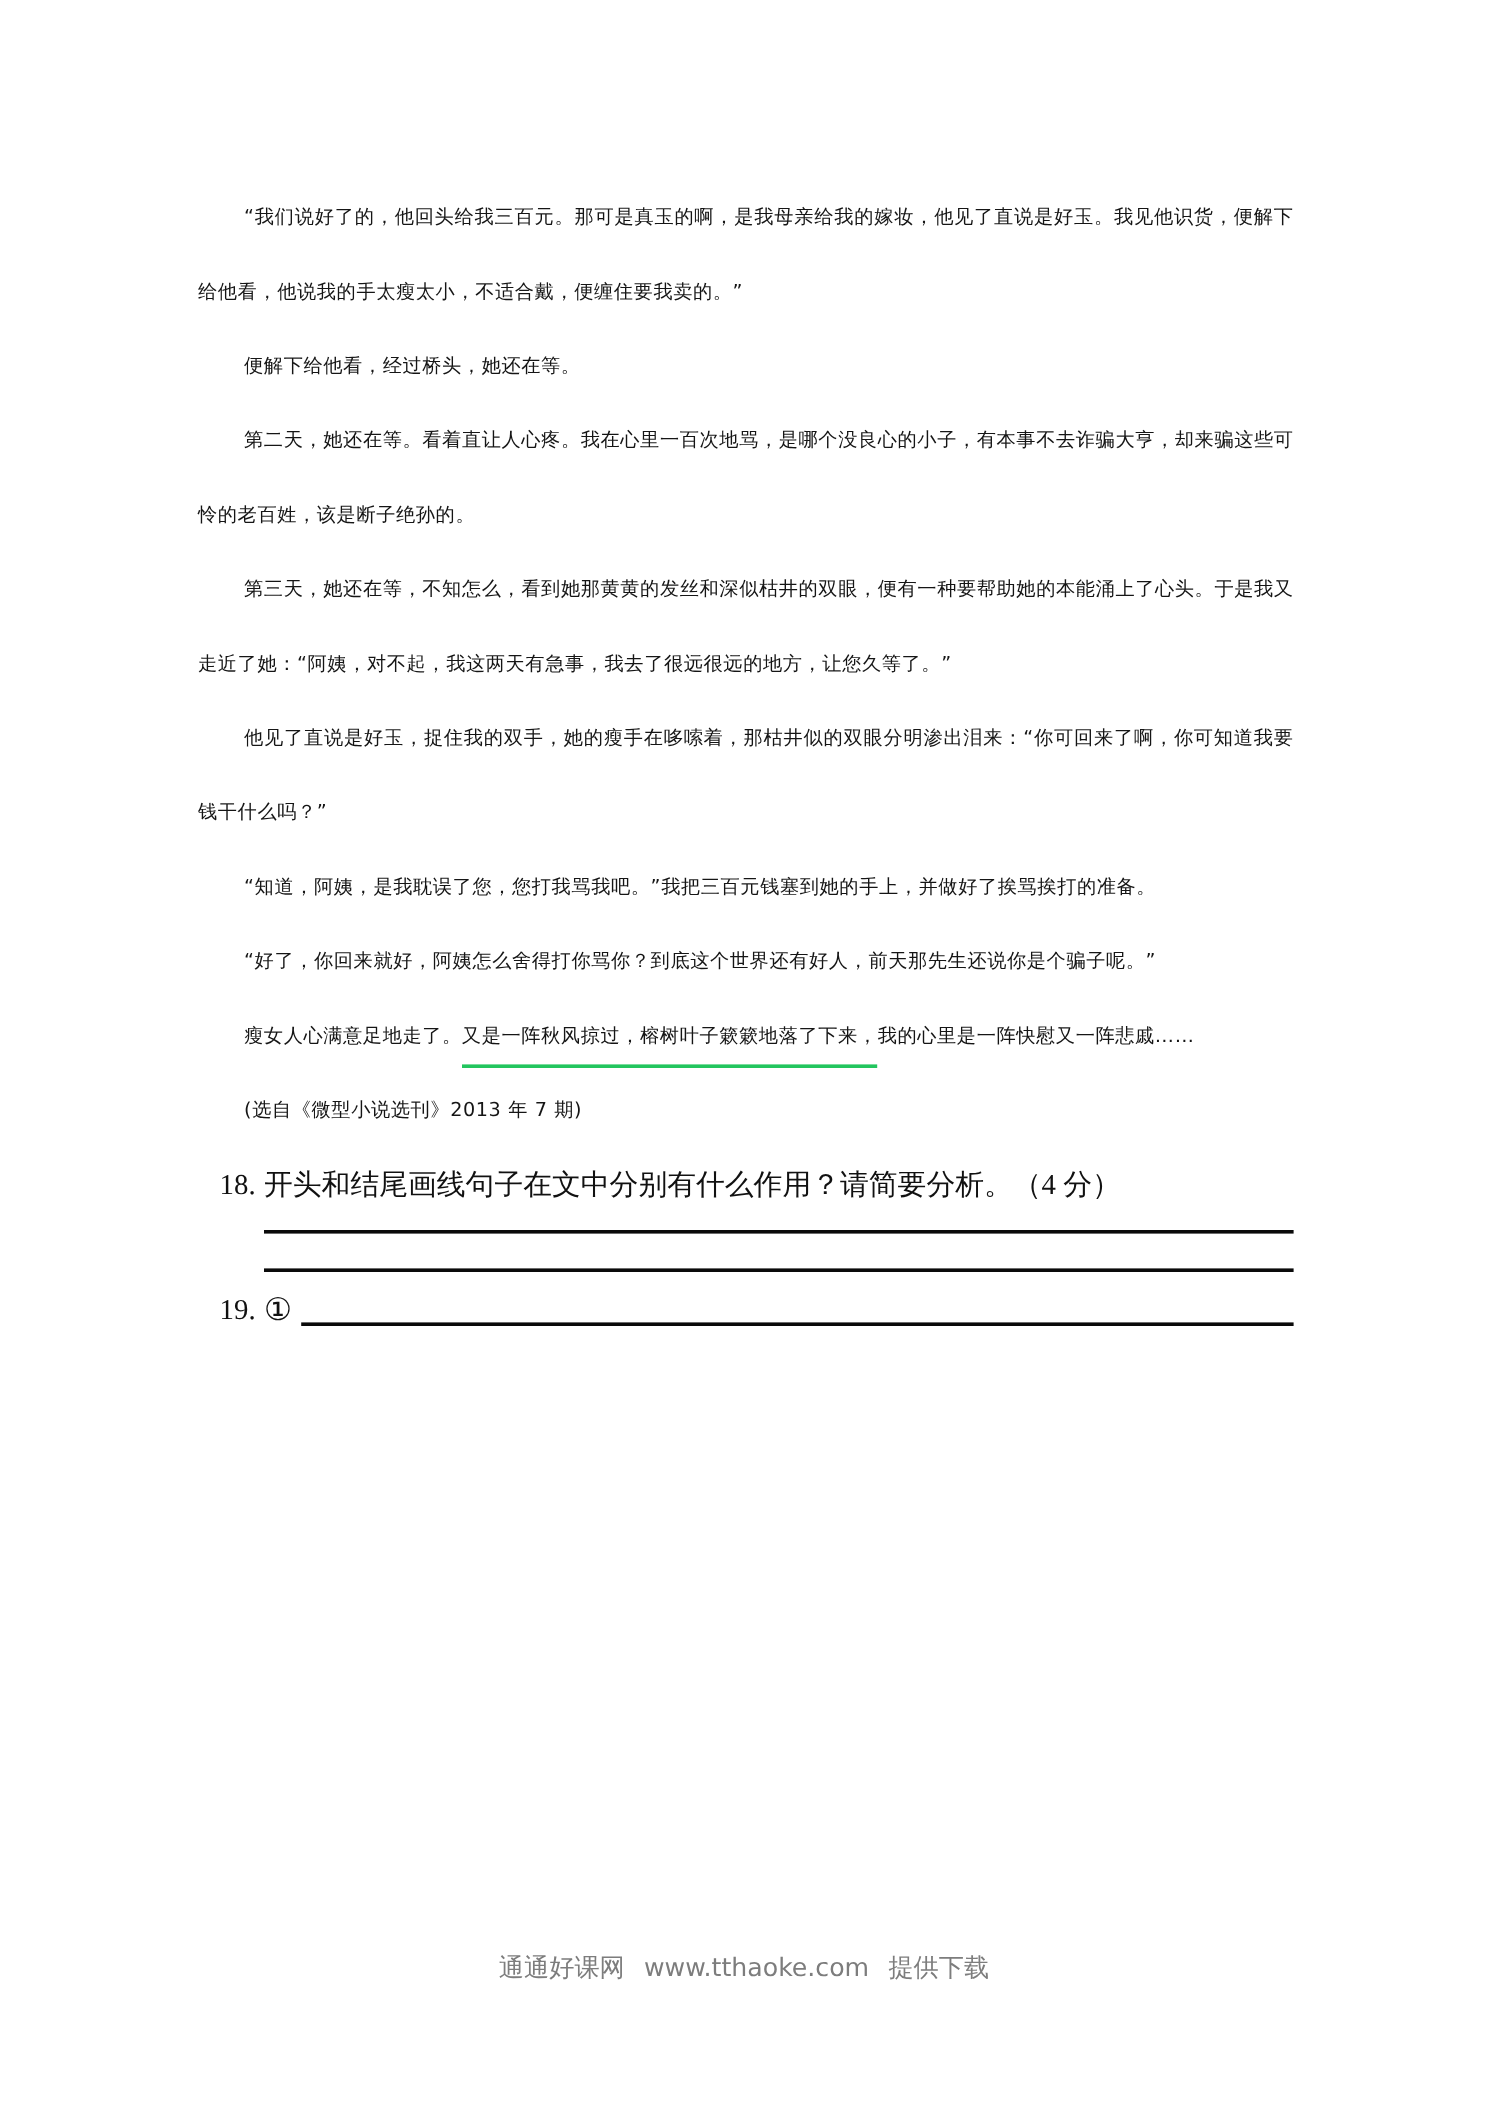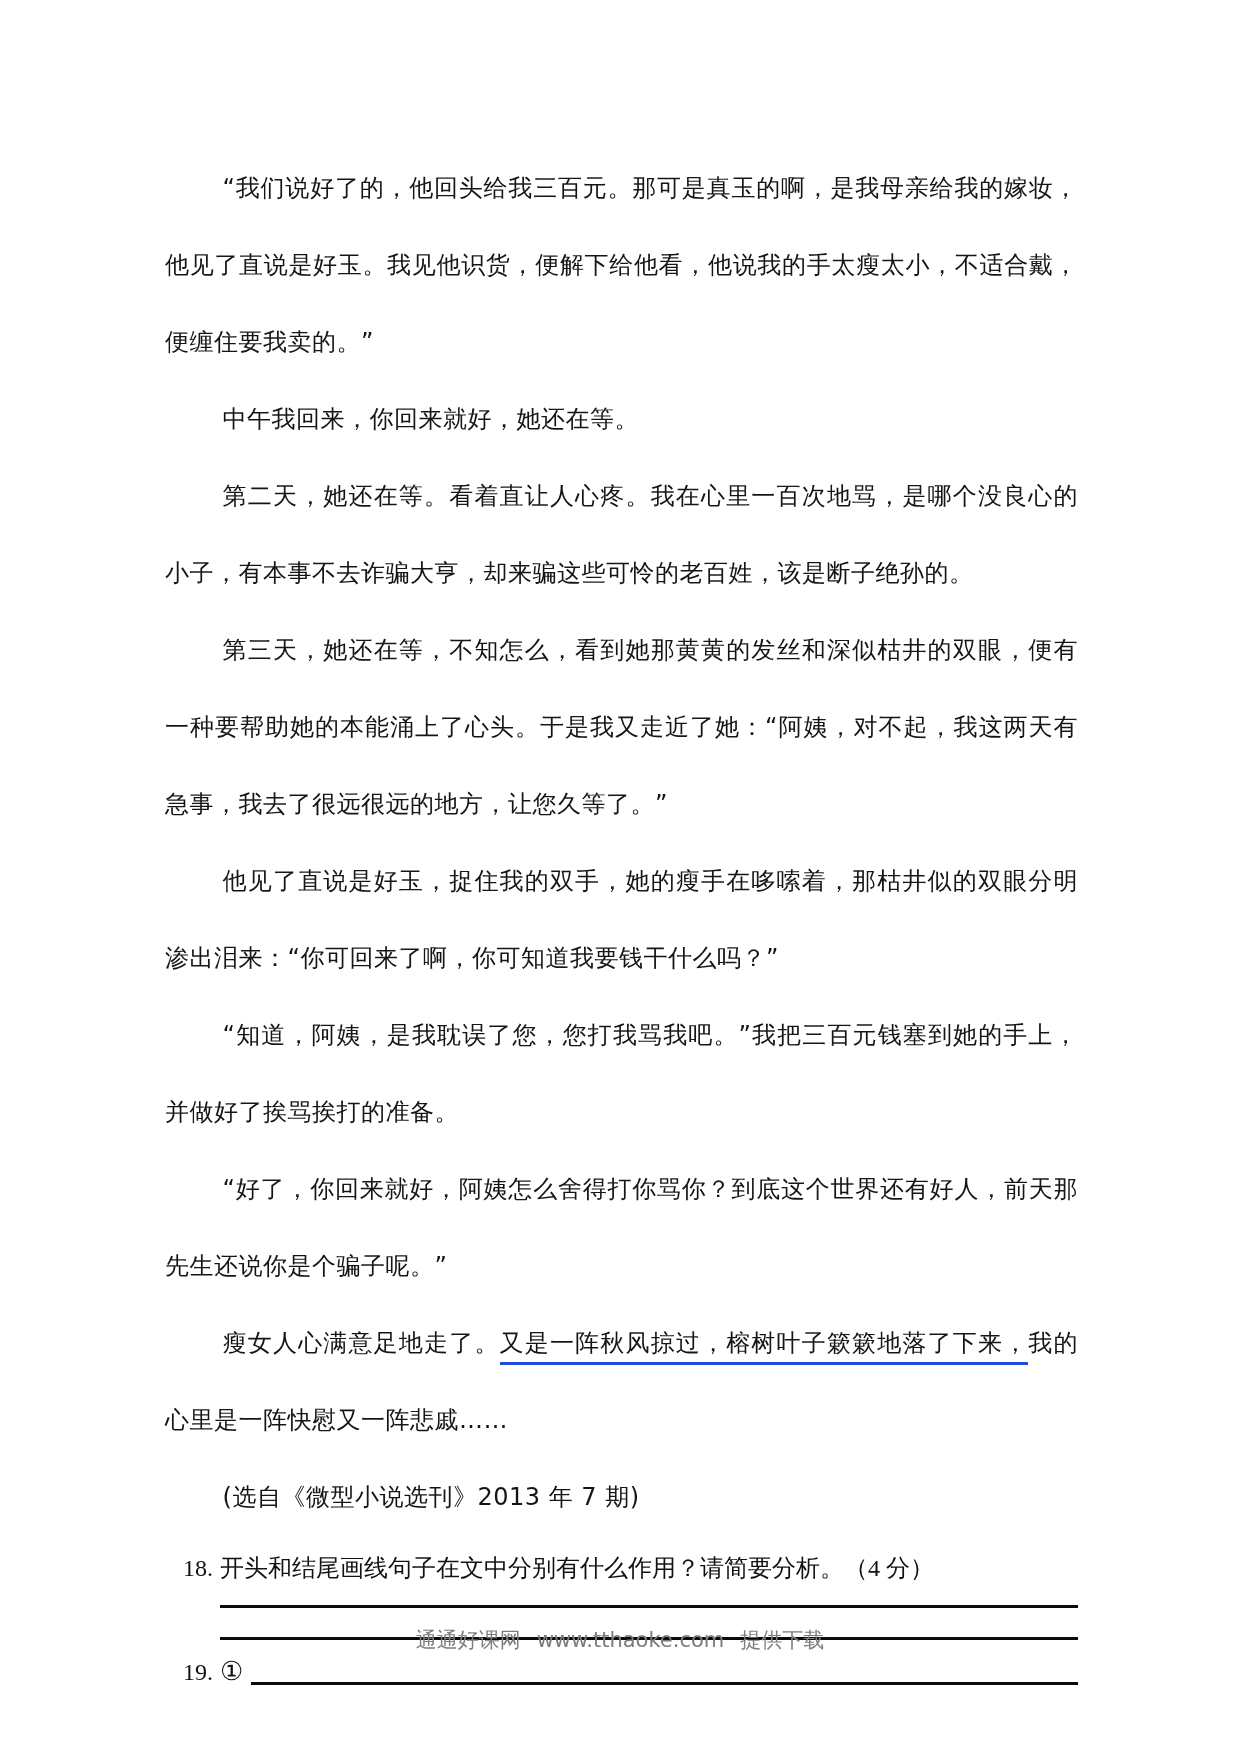--- a/index.html
+++ b/index.html
@@ -16,31 +16,31 @@
   }
   .content {
     position: absolute;
     left: 165px;
     top: 150px;
     width: 913px;
   }
   
   .story p {
     font-family: "DejaVu Sans", sans-serif;
-    font-size: 24px;
-    line-height: 77px;
+    font-size: 16px;
+    line-height: 62px;
     color: #151515;
     margin: 0;
     text-indent: 2.4em;
     text-align: justify;
     letter-spacing: 0.5px;
   }
   .story .ul {
-    border-bottom: 3px solid #1d4ed8;
-    padding-bottom: 5px;
+    border-bottom: 3px solid #22c55e;
+    padding-bottom: 15px;
   }
   .citation {
     font-family: "DejaVu Sans", sans-serif;
     font-size: 24px;
     line-height: 38px;
     color: #151515;
     text-align: right;
     margin: 0;
     margin-top: 24px;
   }
@@ -98,21 +98,21 @@
   .footer span { margin: 0 8px; }
 </style>
 </head>
 <body>
 
 <div class="page">
   <div class="content">
 
     <section class="story">
       <p>“我们说好了的，他回头给我三百元。那可是真玉的啊，是我母亲给我的嫁妆，他见了直说是好玉。我见他识货，便解下给他看，他说我的手太瘦太小，不适合戴，便缠住要我卖的。”</p>
-      <p>中午我回来，你回来就好，她还在等。</p>
+      <p>便解下给他看，经过桥头，她还在等。</p>
       <p>第二天，她还在等。看着直让人心疼。我在心里一百次地骂，是哪个没良心的小子，有本事不去诈骗大亨，却来骗这些可怜的老百姓，该是断子绝孙的。</p>
       <p>第三天，她还在等，不知怎么，看到她那黄黄的发丝和深似枯井的双眼，便有一种要帮助她的本能涌上了心头。于是我又走近了她：“阿姨，对不起，我这两天有急事，我去了很远很远的地方，让您久等了。”</p>
       <p>他见了直说是好玉，捉住我的双手，她的瘦手在哆嗦着，那枯井似的双眼分明渗出泪来：“你可回来了啊，你可知道我要钱干什么吗？”</p>
       <p>“知道，阿姨，是我耽误了您，您打我骂我吧。”我把三百元钱塞到她的手上，并做好了挨骂挨打的准备。</p>
       <p>“好了，你回来就好，阿姨怎么舍得打你骂你？到底这个世界还有好人，前天那先生还说你是个骗子呢。”</p>
       <p><span>瘦女人心满意足地走了。</span><span class="ul">又是一阵秋风掠过，榕树叶子簌簌地落了下来，</span><span>我的心里是一阵快慰又一阵悲戚……</span></p>
       <p class="citation">(选自《微型小说选刊》2013 年 7 期)</p>
     </section>
 
     <section class="question q18">

